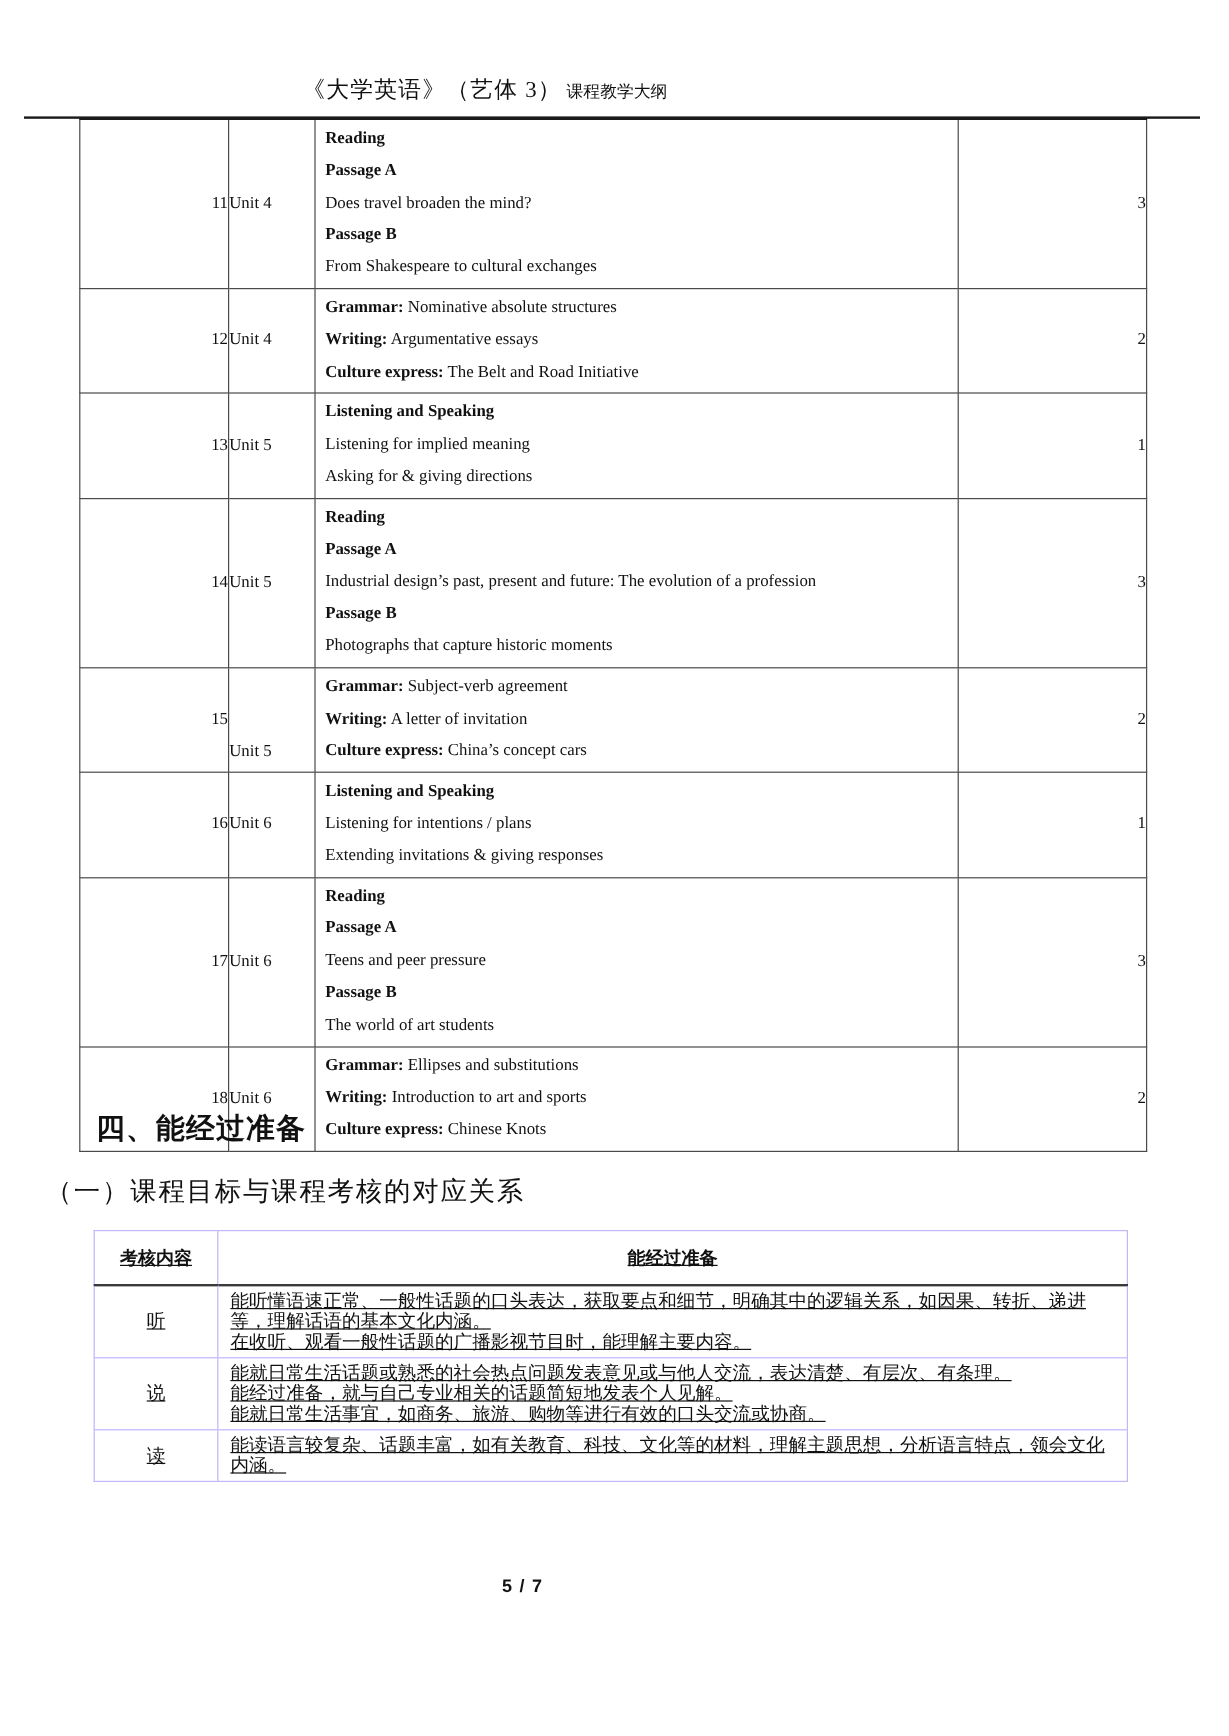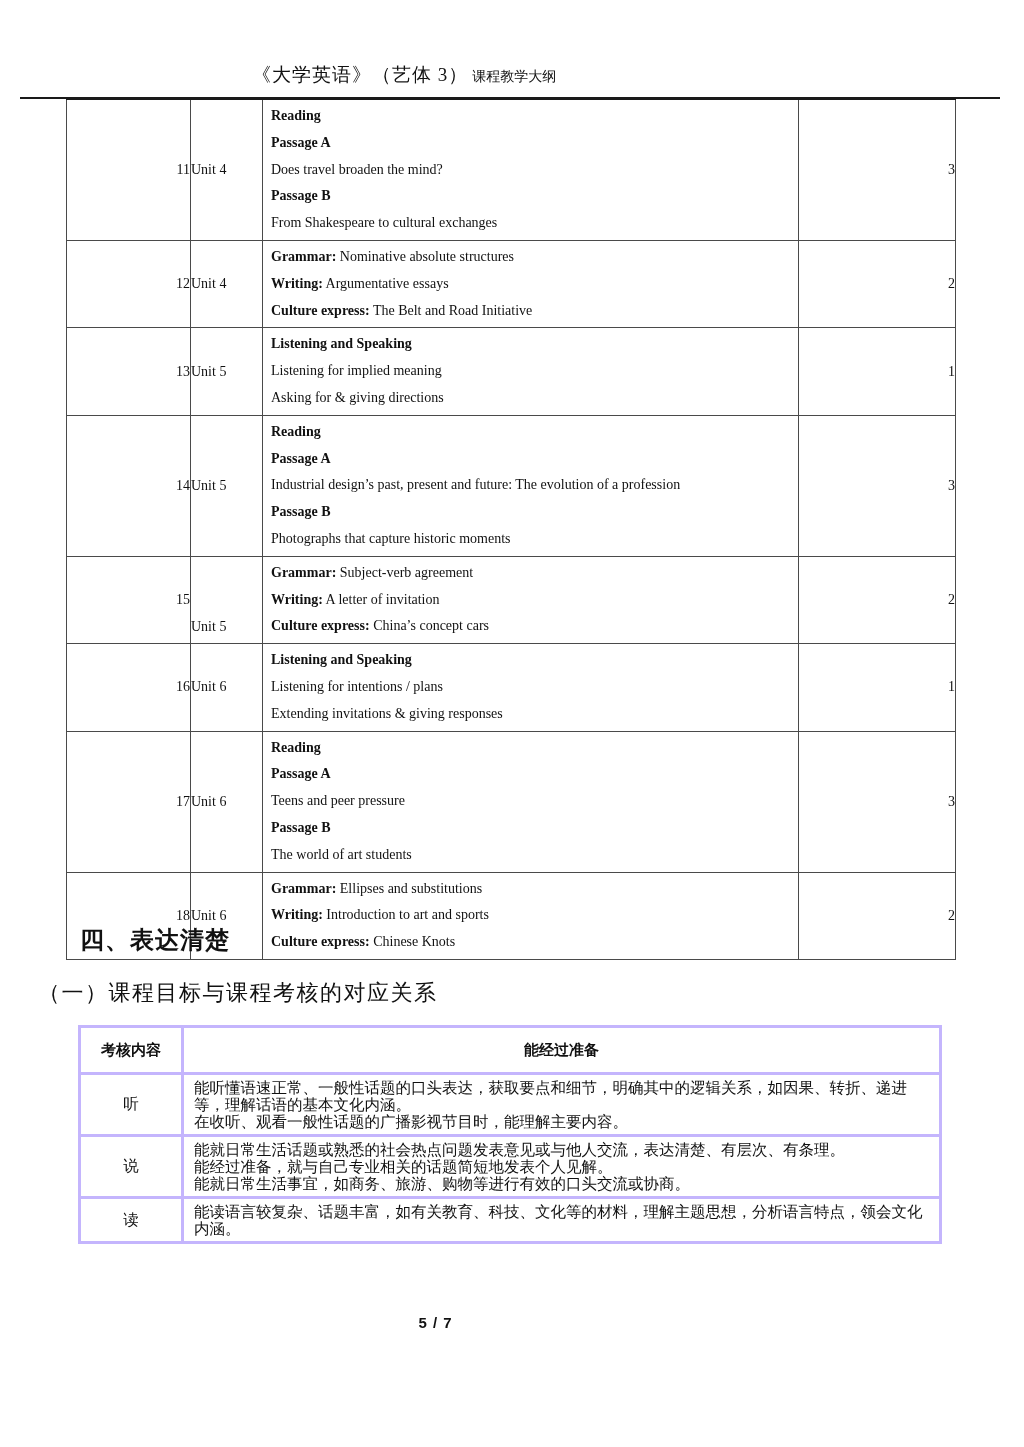--- a/index.html
+++ b/index.html
@@ -80,23 +80,24 @@
   }
 
   
   #assessment-table {
     left: 78px; top: 1025px; width: 861px;
     border: 1.5px solid #3a3a3a;
   }
   #assessment-table col.c-item { width: 103px; }
   #assessment-table col.c-goal { width: 758px; }
   #assessment-table th, #assessment-table td {
-    border: 3px solid #c4b5fd;
+    border: 1px solid #c4b5fd;
     padding: 0;
     font-size: 15.5px;
+    text-decoration: underline;
   }
   #assessment-table th {
     height: 44px;
     font-family: "Liberation Sans", "DejaVu Sans", sans-serif;
     font-weight: bold;
     font-size: 15px;
     text-align: center;
     border-bottom: 2px solid #3a3a3a;
   }
   #assessment-table td.item-cell {
@@ -234,21 +235,21 @@
         <td class="content-cell">
           <div class="content-line"><span class="lbl">Grammar:</span> Ellipses and substitutions</div>
           <div class="content-line"><span class="lbl">Writing:</span> Introduction to art and sports</div>
           <div class="content-line"><span class="lbl">Culture express:</span> Chinese Knots</div>
         </td>
         <td class="hours-cell">2</td>
       </tr>
     </tbody>
 </table>
 
-<div class="abs section-heading">四、表达清楚</div>
+<div class="abs section-heading">四、能经过准备</div>
 <div class="abs subsection-heading">（一）课程目标与课程考核的对应关系</div>
 
 <table id="assessment-table" class="abs">
   <colgroup>
     <col class="c-item">
       <col class="c-goal">
   </colgroup>
   <thead>
     <tr>
       <th>考核内容</th>

